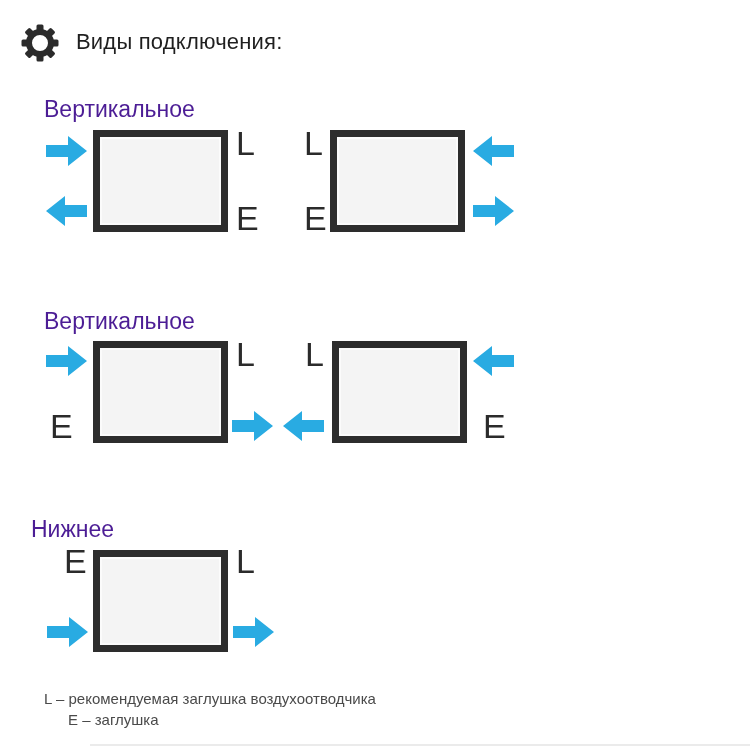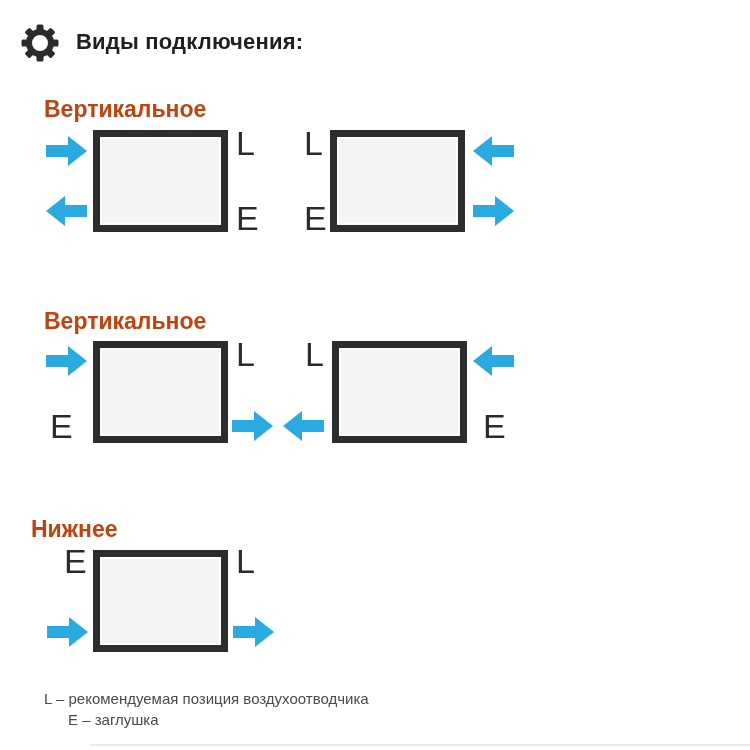--- a/index.html
+++ b/index.html
@@ -8,29 +8,29 @@
     position: relative;
     width: 750px;
     height: 750px;
     background: #ffffff;
     font-family: "Liberation Sans", "DejaVu Sans", sans-serif;
     overflow: hidden;
   }
   .abs { position: absolute; }
   .page-title {
     font-size: 22px;
-    font-weight: 700;
+    font-weight: 400;
     color: #1f1f1f;
     letter-spacing: 0.2px;
     text-align: center;
   }
   .section-label {
     font-size: 23px;
-    font-weight: 700;
-    color: #c2410c;
+    font-weight: 400;
+    color: #4c1d95;
   }
   .radiator {
     width: 135px;
     height: 102px;
     border: 7px solid #2d2d2d;
     background: #f4f4f4;
     box-shadow: inset 0 0 0 2px #fbfbfb;
   }
   .port-letter {
     font-size: 34px;
@@ -142,18 +142,18 @@
     <svg width="41" height="30">
         <polygon points="0,9 22,9 22,0 41,15 22,30 22,21 0,21"></polygon>
       </svg>
   </span>
   <span class="abs arrow" style="left:233px; top:617px;">
     <svg width="41" height="30">
         <polygon points="0,9 22,9 22,0 41,15 22,30 22,21 0,21"></polygon>
       </svg>
   </span>
 
-  <div class="abs legend-line" style="left:44px; top:690px;">L – рекомендуемая позиция воздухоотводчика</div>
+  <div class="abs legend-line" style="left:44px; top:690px;">L – рекомендуемая заглушка воздухоотводчика</div>
   <div class="abs legend-line" style="left:44px; top:711px;margin-left:24px;">E – заглушка</div>
 
   <div class="abs divider" style="left:90px; top:744px; width:660px;"></div>
 
 </div>
 
 </body></html>

